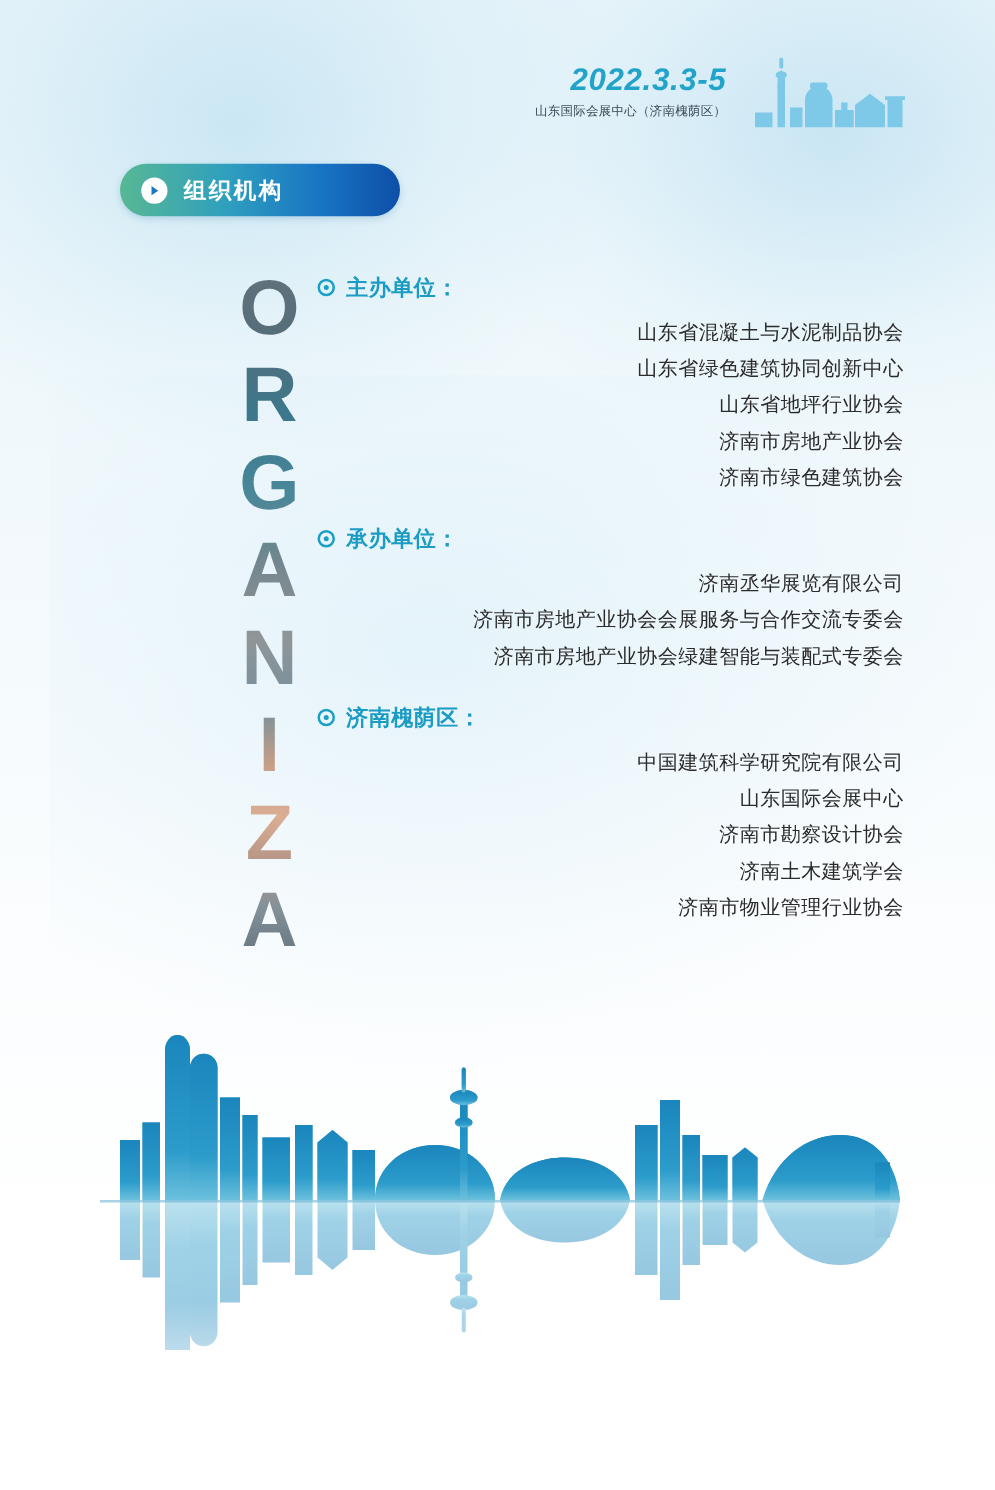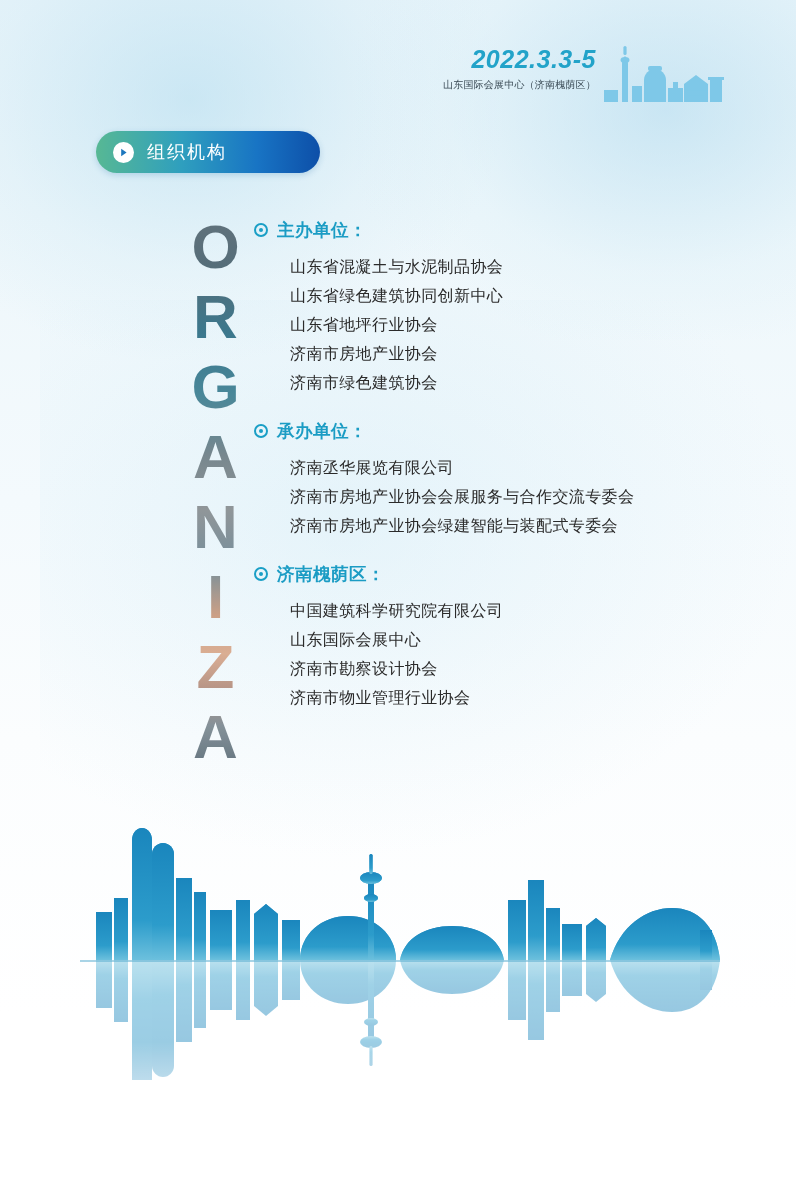--- a/index.html
+++ b/index.html
@@ -45,22 +45,22 @@
     background: radial-gradient(ellipse at 40% 40%, rgba(196,229,243,0.32) 0%, rgba(255,255,255,0) 70%);
     pointer-events: none;
   }
 
   
   .header {
     position: absolute;
     top: 44px;
     right: 72px;
     display: flex;
-    align-items: flex-start;
-    gap: 8px;
+    align-items: center;
+    gap: 23px;
   }
   .header-text {
     text-align: right;
     line-height: 1.25;
   }
   .header-date {
     font-size: 25px;
     font-weight: bold;
     font-style: italic;
     color: #22a3c9;
@@ -100,21 +100,21 @@
     background: #ffffff;
     display: flex;
     align-items: center;
     justify-content: center;
     flex: none;
   }
   .section-tab .play-icon svg { display:block; }
   .section-tab .tab-label {
     color: #ffffff;
     font-size: 18px;
-    font-weight: normal;
+    font-weight: bold;
     letter-spacing: 2px;
     margin-left: 13px;
   }
 
   
   .vword {
     position: absolute;
     left: 150px;
     top: 212px;
     width: 92px;
@@ -148,21 +148,21 @@
     user-select: none;
   }
 
   
   .content {
     position: absolute;
     left: 254px;
     top: 218px;
     width: 480px;
   }
-  .group { margin-bottom: 4px; }
+  .group { margin-bottom: 4px; text-align: right; }
   .group-head {
     display: flex;
     align-items: center;
     margin-bottom: 9px;
   }
   .ring-icon {
     width: 14px;
     height: 14px;
     border-radius: 50%;
     border: 2px solid #1a9fc6;
@@ -294,20 +294,21 @@
 
     <div class="group">
       <div class="group-head">
         <span class="ring-icon"></span>
         <span class="group-title">济南槐荫区：</span>
       </div>
       <ul class="group-items">
         <li>中国建筑科学研究院有限公司</li>
         <li>山东国际会展中心</li>
         <li>济南市勘察设计协会</li>
+        <li>济南土木建筑学会</li>
         <li>济南市物业管理行业协会</li>
       </ul>
     </div>
   </div>
 
   <div class="skyline-wrap">
     <svg viewBox="0 0 796 300" preserveAspectRatio="none">
       <defs>
         <linearGradient id="skyGrad" x1="0" y1="0" x2="0" y2="1">
           <stop offset="0%" stop-color="#1a86bd"></stop>

